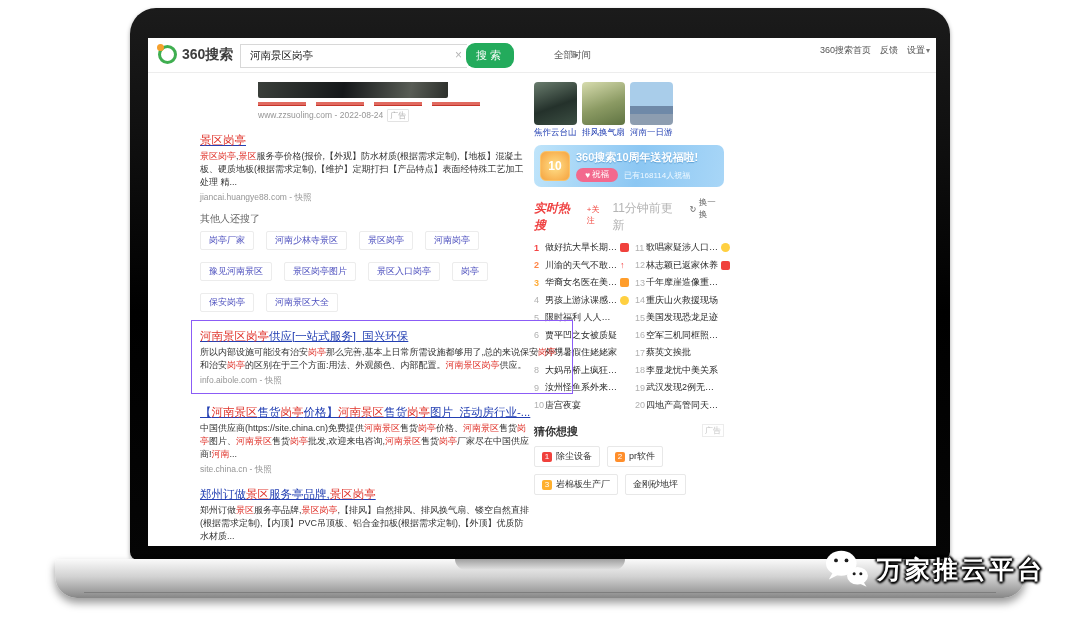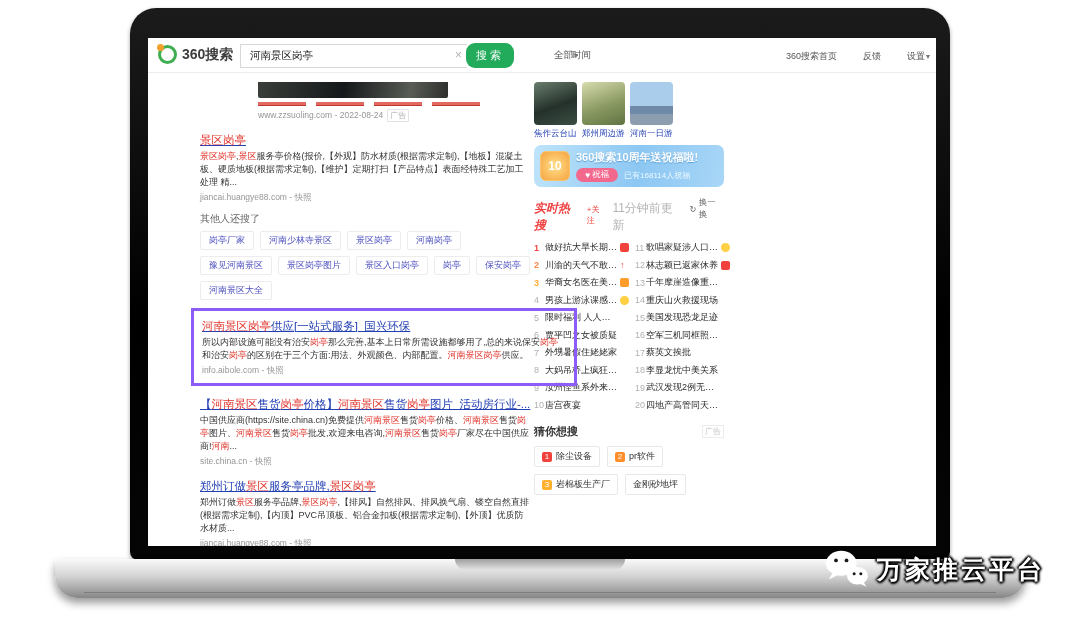--- a/index.html
+++ b/index.html
@@ -29,43 +29,43 @@
   .searchbox{position:absolute;left:92px;top:6px;width:226px;height:22px;border:1px solid #d8d8d8;border-right:none;background:#fff;}
   .searchbox input{border:none;outline:none;width:196px;height:20px;margin-left:7px;font-size:10.5px;color:#222;
                    font-family:"Liberation Sans","DejaVu Sans",sans-serif;}
   .clear{position:absolute;right:5px;top:3px;color:#b5b5b5;font-size:12px;cursor:pointer;}
   .sbtn{position:absolute;left:318px;top:5px;width:48px;height:25px;background:#23ab5c;color:#fff;border:none;
         font-size:11px;letter-spacing:3px;border-radius:9px;cursor:pointer;font-family:inherit;}
   .filter{position:absolute;top:11px;font-size:9.5px;color:#555;cursor:pointer;}
   .f-time{left:380px;padding-left:44px;}
   .f-scope{left:406px;}
   .caret{font-size:8px;color:#777;margin-left:1px;}
-  .hdr-right{position:absolute;right:6px;top:12px;display:flex;gap:26px;font-size:9px;color:#555;}
+  .hdr-right{position:absolute;right:6px;top:6px;display:flex;gap:9px;font-size:9px;color:#555;}
   .hdr-right span{cursor:pointer;}
   
   .col-main{position:absolute;left:52px;top:44px;width:332px;}
   .col-side{position:absolute;left:386px;top:44px;width:190px;}
   
   .result{margin-bottom:8px;position:relative;}
-  .result.boxed{border:3px solid #8b5cf6;padding:5px 8px 6px;margin-left:-9px;width:364px;z-index:5;background:transparent;}
+  .result.boxed{border:1px solid #8b5cf6;padding:5px 8px 6px;margin-left:-9px;width:364px;z-index:5;background:transparent;}
   .rtitle{font-size:11.5px;line-height:15px;color:#2440b3;text-decoration:underline;display:inline-block;margin-bottom:2px;cursor:pointer;}
   .rtitle em,.rdesc em{font-style:normal;color:#e0342b;}
   .rdesc{font-size:9px;line-height:13px;color:#333;margin:0;}
   .rsrc{font-size:8.5px;color:#969696;margin-top:3px;}
   .adtag{display:inline-block;font-size:8px;color:#b0b0b0;border:1px solid #e3e3e3;padding:0 2px;margin-left:4px;border-radius:1px;}
   .partial-img{margin-left:58px;width:190px;height:16px;background:linear-gradient(100deg,#3a3f3a,#15181a 45%,#585c55 80%,#2c2f2b);border-radius:0 0 2px 2px;}
   .red-links{margin:4px 0 3px 58px;display:flex;gap:10px;}
   .red-links span{width:48px;height:3px;background:#e06a60;border-bottom:1px solid #c6352b;cursor:pointer;}
   .partial-src{margin-left:58px;}
   .related-title{font-size:10px;color:#666;margin-bottom:5px;}
-  .chips{display:flex;flex-wrap:wrap;gap:6px;}
+  .chips{display:flex;flex-wrap:wrap;gap:12px;}
   .chip{font-size:9px;color:#4e51bf;background:#fff;border:1px solid #ececec;border-radius:2px;padding:2px 8px;cursor:pointer;white-space:nowrap;}
   
   .img-row{display:flex;gap:5px;margin-bottom:6px;}
-  .img-fig{width:43px;cursor:pointer;}
+  .img-fig{width:43px;cursor:pointer;font-family:Liberation Mono, monospace;}
   .img-thumb{width:43px;height:43px;border-radius:4px;}
   .i0{background:linear-gradient(160deg,#6a7d6e,#24312b 55%,#3c4f43);}
   .i1{background:linear-gradient(160deg,#d7dcae,#8b9a63 55%,#5f7342);}
   .i2{background:linear-gradient(#a9cdea 0 55%,#6f89a8 55% 75%,#8d9db0 75%);}
   .i3{background:linear-gradient(150deg,#e4e0d0,#a8ad9a 60%,#8f957f);}
   .img-cap{font-size:8.5px;color:#2440b3;line-height:11px;margin-top:3px;text-align:left;}
   .banner{display:flex;align-items:center;gap:6px;height:42px;border-radius:7px;margin-bottom:10px;padding:0 6px;cursor:pointer;
      background:linear-gradient(100deg,#bfe4fa,#8cc7f3 55%,#a8d6f7);}
   .cake{width:28px;height:28px;border-radius:6px;background:radial-gradient(#ffe08a,#f6a33f);color:#fff;font-size:12px;font-weight:bold;
      display:flex;align-items:center;justify-content:center;flex:0 0 auto;border:1px solid #f9c46b;}
@@ -87,21 +87,21 @@
   .hbadge{flex:0 0 auto;margin-left:3px;width:9px;height:9px;border-radius:2px;display:inline-block;}
   .hbadge.red{background:#f0413c;}
   .hbadge.orange{background:#ff9d2b;}
   .hbadge.face{background:#ffd041;border-radius:50%;}
   .hbadge.up{background:none;width:auto;color:#f54545;font-size:9px;line-height:9px;}
   .promo{margin:2px 0 12px;}
   .promo-link{font-size:10px;color:#2440b3;text-decoration:underline;cursor:pointer;display:inline-block;margin-bottom:5px;}
   .promo-phone{font-size:10.5px;color:#333;font-weight:bold;display:flex;align-items:center;gap:4px;}
   .phone-ic{font-size:11px;color:#222;font-weight:normal;}
   .promo-src{font-size:8.5px;color:#969696;margin-top:3px;}
-  .guess-head{display:flex;align-items:center;margin-bottom:7px;}
+  .guess-head{display:flex;align-items:flex-start;margin-bottom:7px;}
   .guess-title{font-size:11px;font-weight:bold;color:#333;}
   .guess-ad{margin-left:auto;font-size:8px;color:#c4c4c4;border:1px solid #ececec;padding:0 2px;}
   .gchips{display:flex;flex-wrap:wrap;gap:7px;}
   .gchip{display:inline-flex;align-items:center;gap:4px;border:1px solid #e8e8e8;border-radius:2px;background:#fff;
          padding:3px 7px;font-size:9px;color:#333;cursor:pointer;white-space:nowrap;}
   .gnum{width:10px;height:10px;border-radius:2px;color:#fff;font-size:8px;display:inline-flex;align-items:center;justify-content:center;}
   .g1{background:#f0413c;} .g2{background:#ff8e2b;} .g3{background:#ffb02e;}
 </style>
 </head>
 <body>
@@ -163,21 +163,21 @@
         </div>
 
       <div class="col-side">
         <div class="img-row">
             <div class="img-fig">
               <div class="img-thumb i0"></div>
               <div class="img-cap">焦作云台山</div>
             </div>
             <div class="img-fig">
               <div class="img-thumb i1"></div>
-              <div class="img-cap">郑州周边游</div>
+              <div class="img-cap">排风换气扇</div>
             </div>
             <div class="img-fig">
               <div class="img-thumb i2"></div>
               <div class="img-cap">河南一日游</div>
             </div>
           </div>
 
         <div class="banner">
           <span class="cake">10</span>
           <div>

